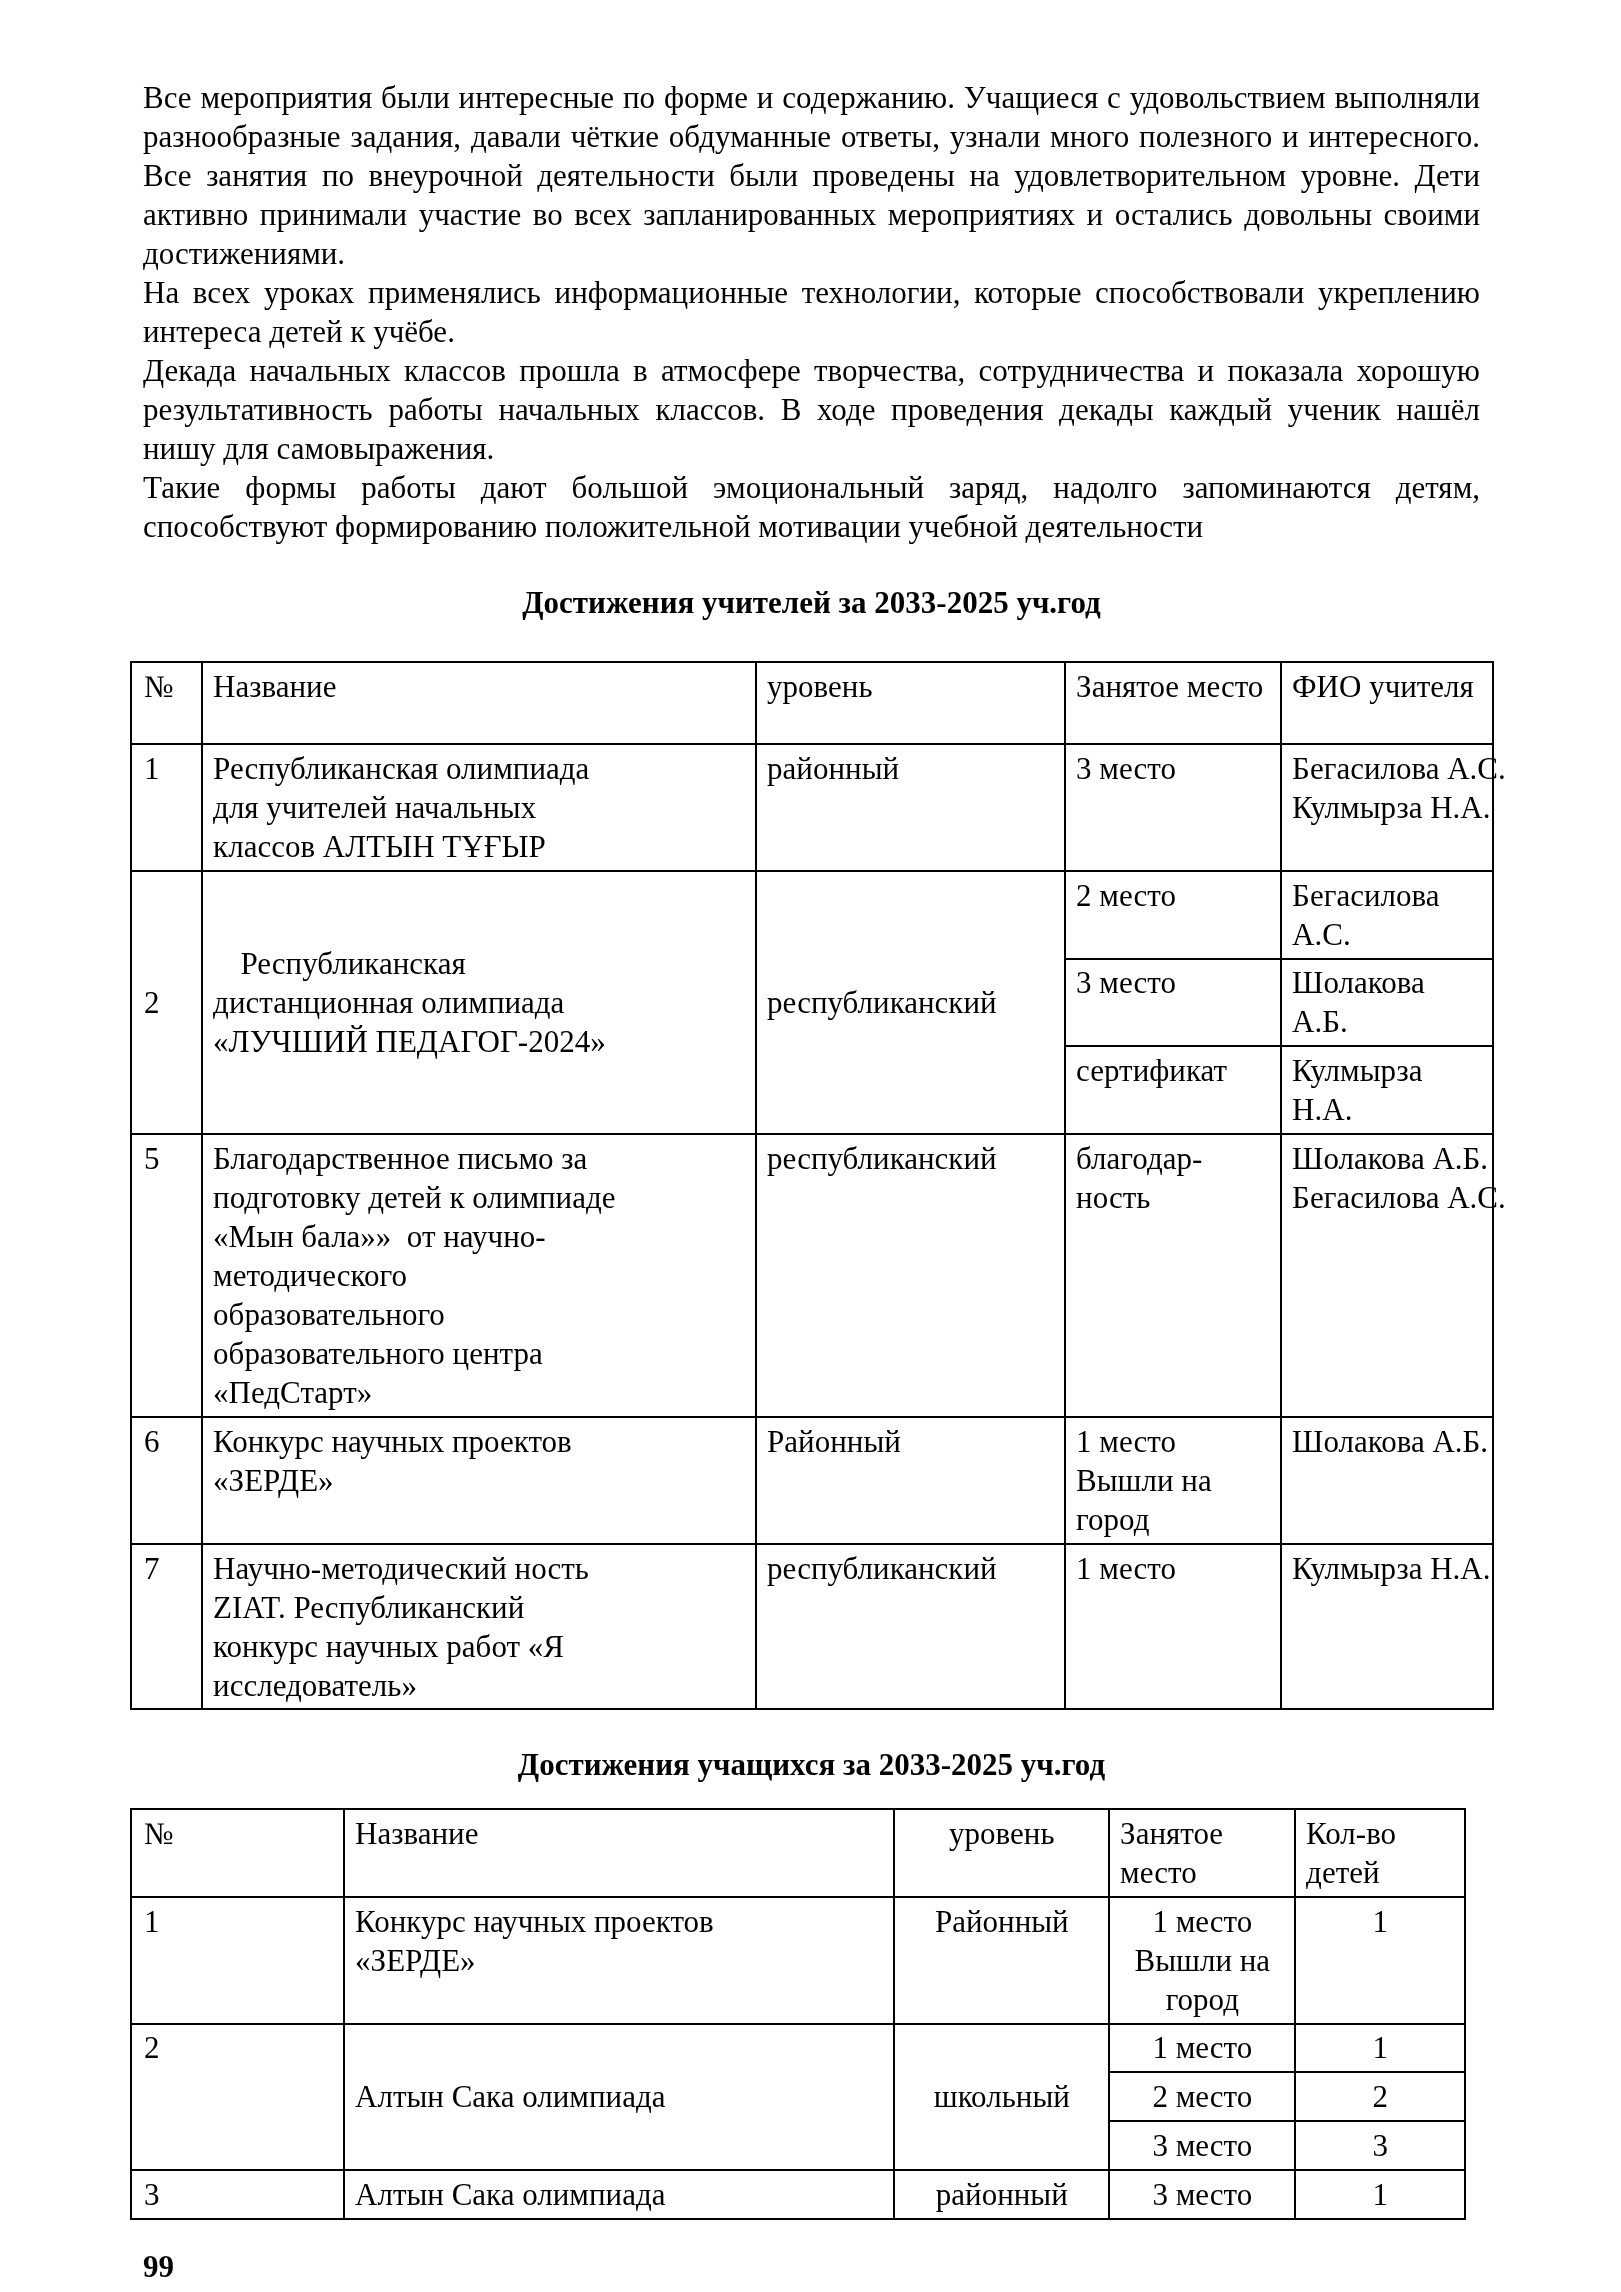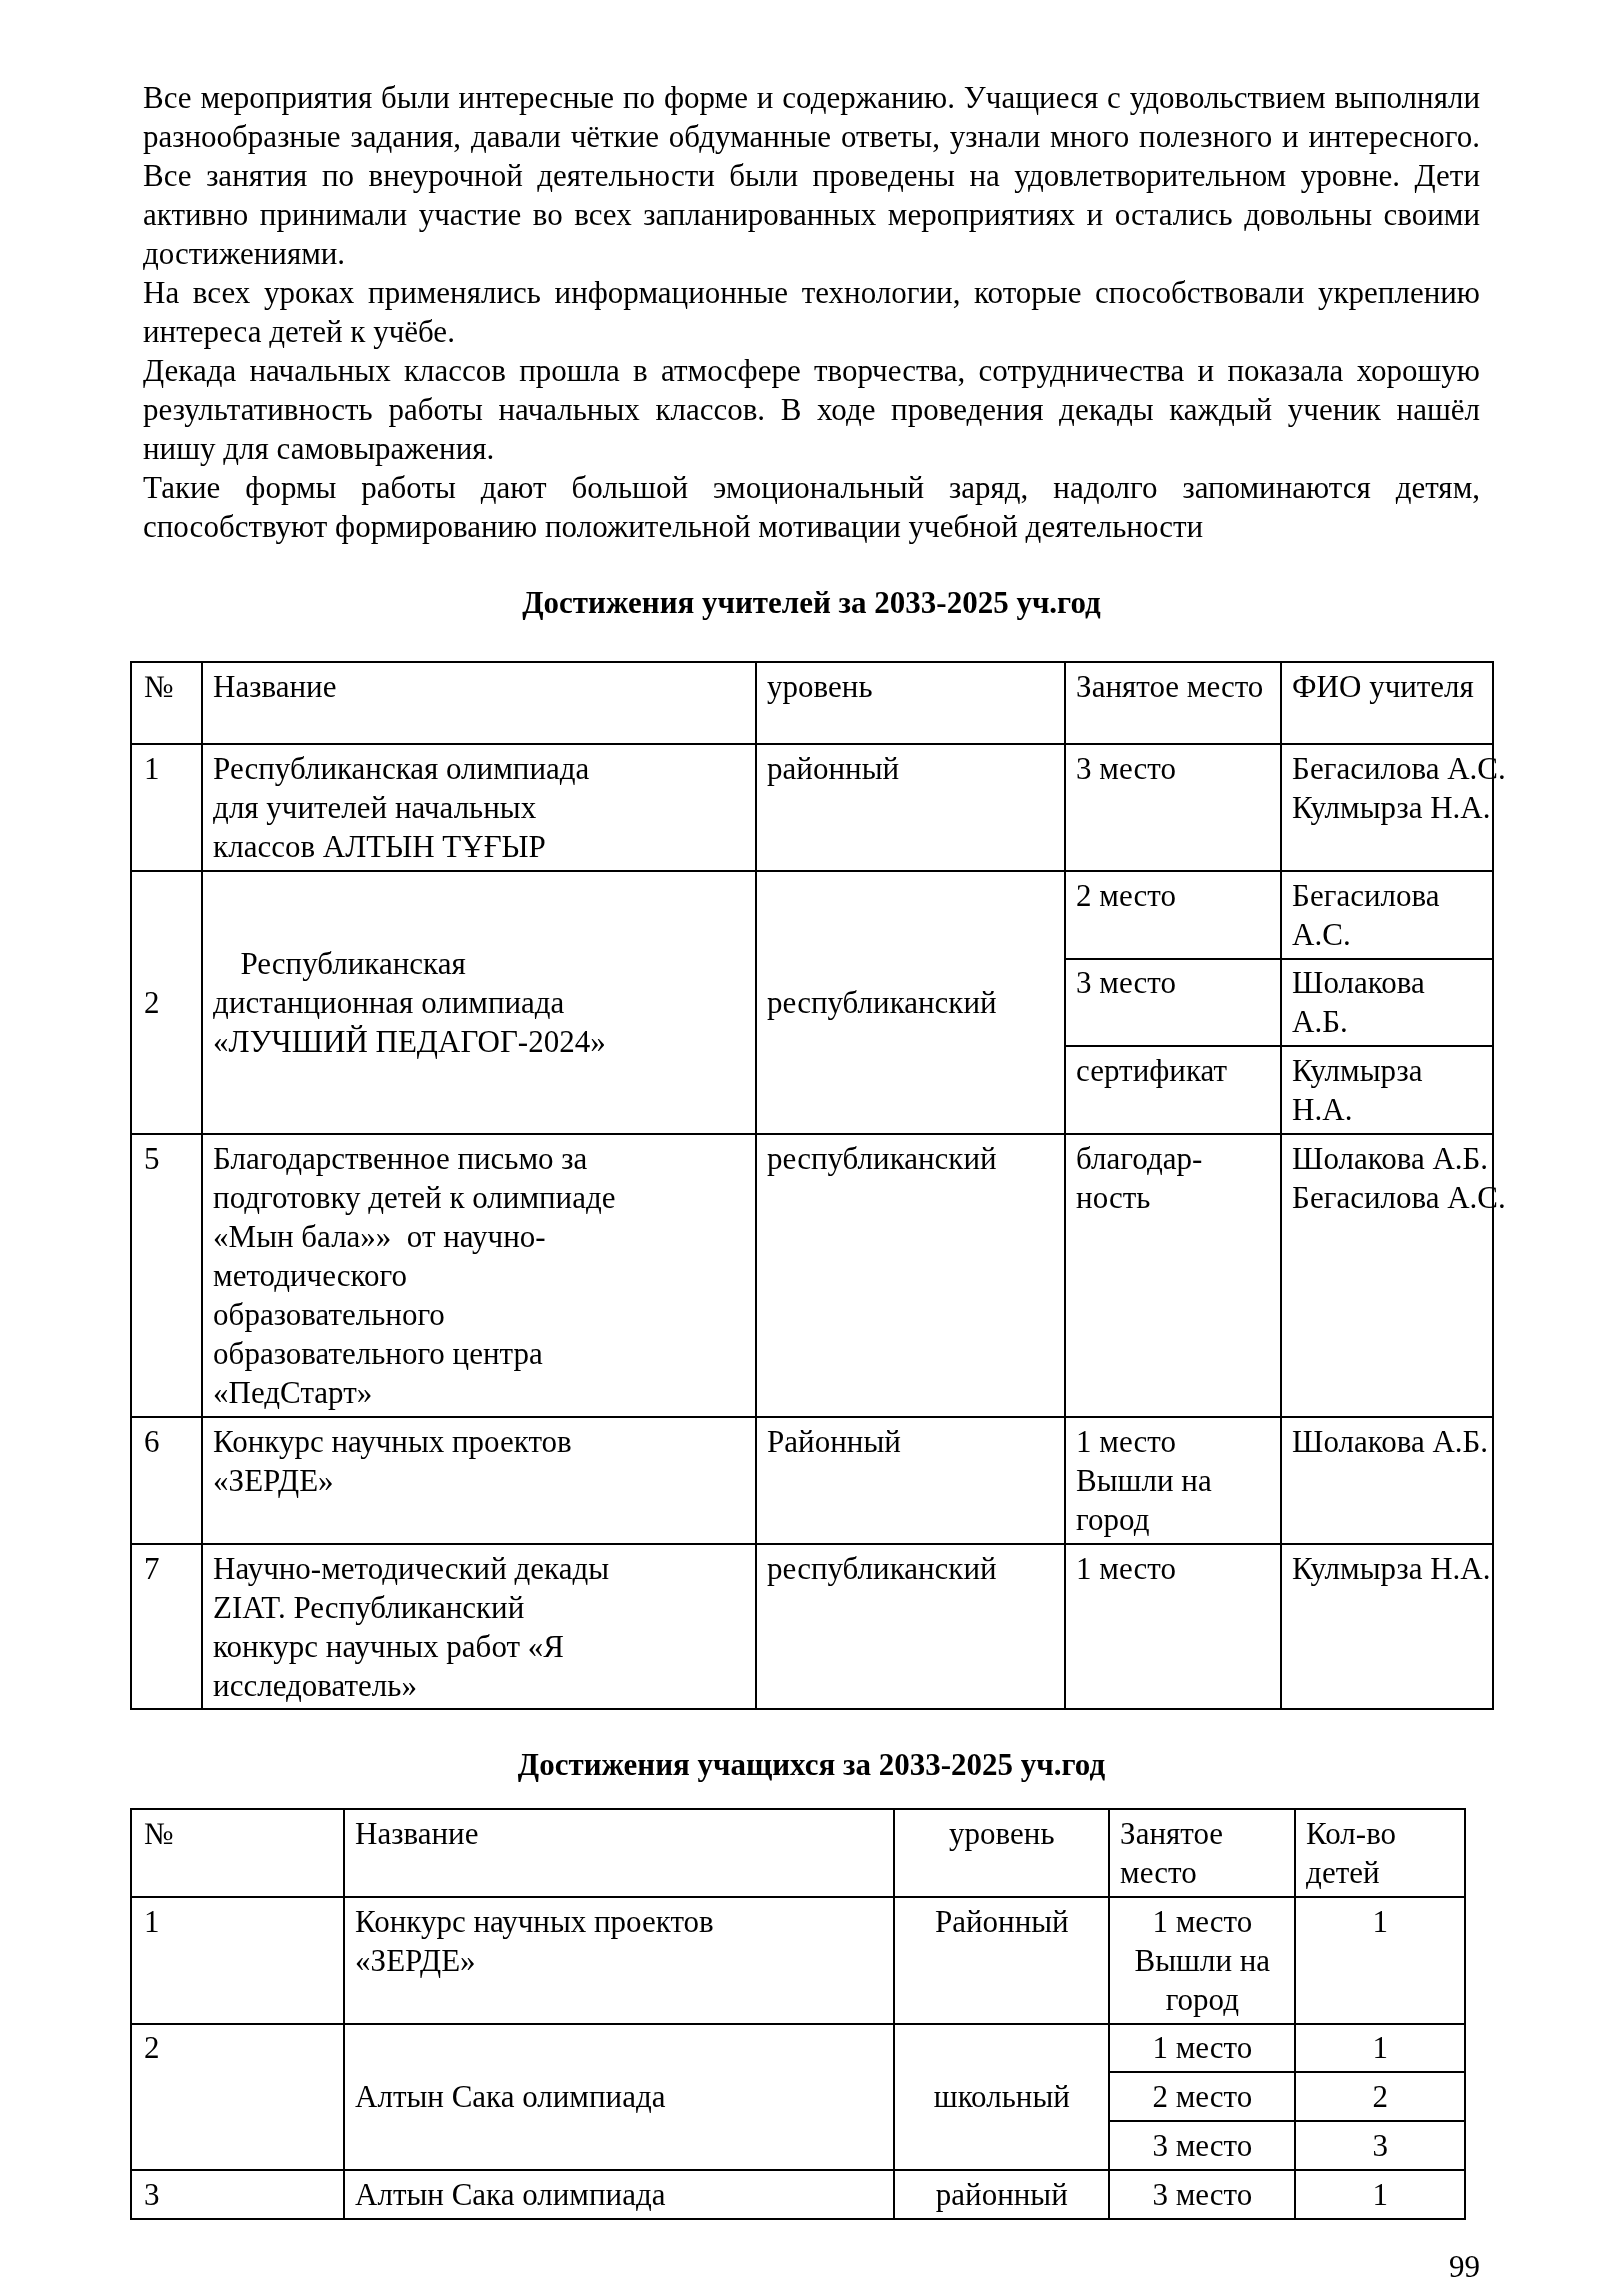--- a/index.html
+++ b/index.html
@@ -39,22 +39,23 @@
     padding: 3.9px 9.8px;
     line-height: 39px;
   }
   .num-cell { padding-left: 11.8px; }
   .ln { white-space: pre; }
   .indent { padding-left: 27.4px; }
   .v-mid { vertical-align: middle; }
   .t-center { text-align: center; }
   .page-num {
     margin-top: 27.4px;
-    text-align: right;
-    line-height: 39px;
+    text-align: left;
+    line-height: 39px;
+    font-weight: bold;
   }
 </style>
 </head>
 <body>
 
 <div>
 
   <p class="para">Все мероприятия были интересные по форме и содержанию. Учащиеся с удовольствием выполняли разнообразные задания, давали чёткие обдуманные ответы, узнали много полезного и интересного. Все занятия по внеурочной деятельности были проведены на удовлетворительном уровне. Дети активно принимали участие во всех запланированных мероприятиях и остались довольны своими достижениями.</p>
   <p class="para">На всех уроках применялись информационные технологии, которые способствовали укреплению интереса детей к учёбе.</p>
   <p class="para">Декада начальных классов прошла в атмосфере творчества, сотрудничества и показала хорошую результативность работы начальных классов. В ходе проведения декады каждый ученик нашёл нишу для самовыражения.</p>
@@ -144,21 +145,21 @@
         <div class="ln">Вышли на</div>
         <div class="ln">город</div>
       </td>
       <td>
         <div class="ln">Шолакова А.Б.</div>
       </td>
     </tr>
     <tr style="height:161px">
       <td class="num-cell">7</td>
       <td>
-        <div class="ln">Научно-методический декады</div>
+        <div class="ln">Научно-методический ность</div>
         <div class="ln">ZIAT. Республиканский</div>
         <div class="ln">конкурс научных работ «Я</div>
         <div class="ln">исследователь»</div>
       </td>
       <td>республиканский</td>
       <td>1 место</td>
       <td>
         <div class="ln">Кулмырза Н.А.</div>
       </td>
     </tr>

